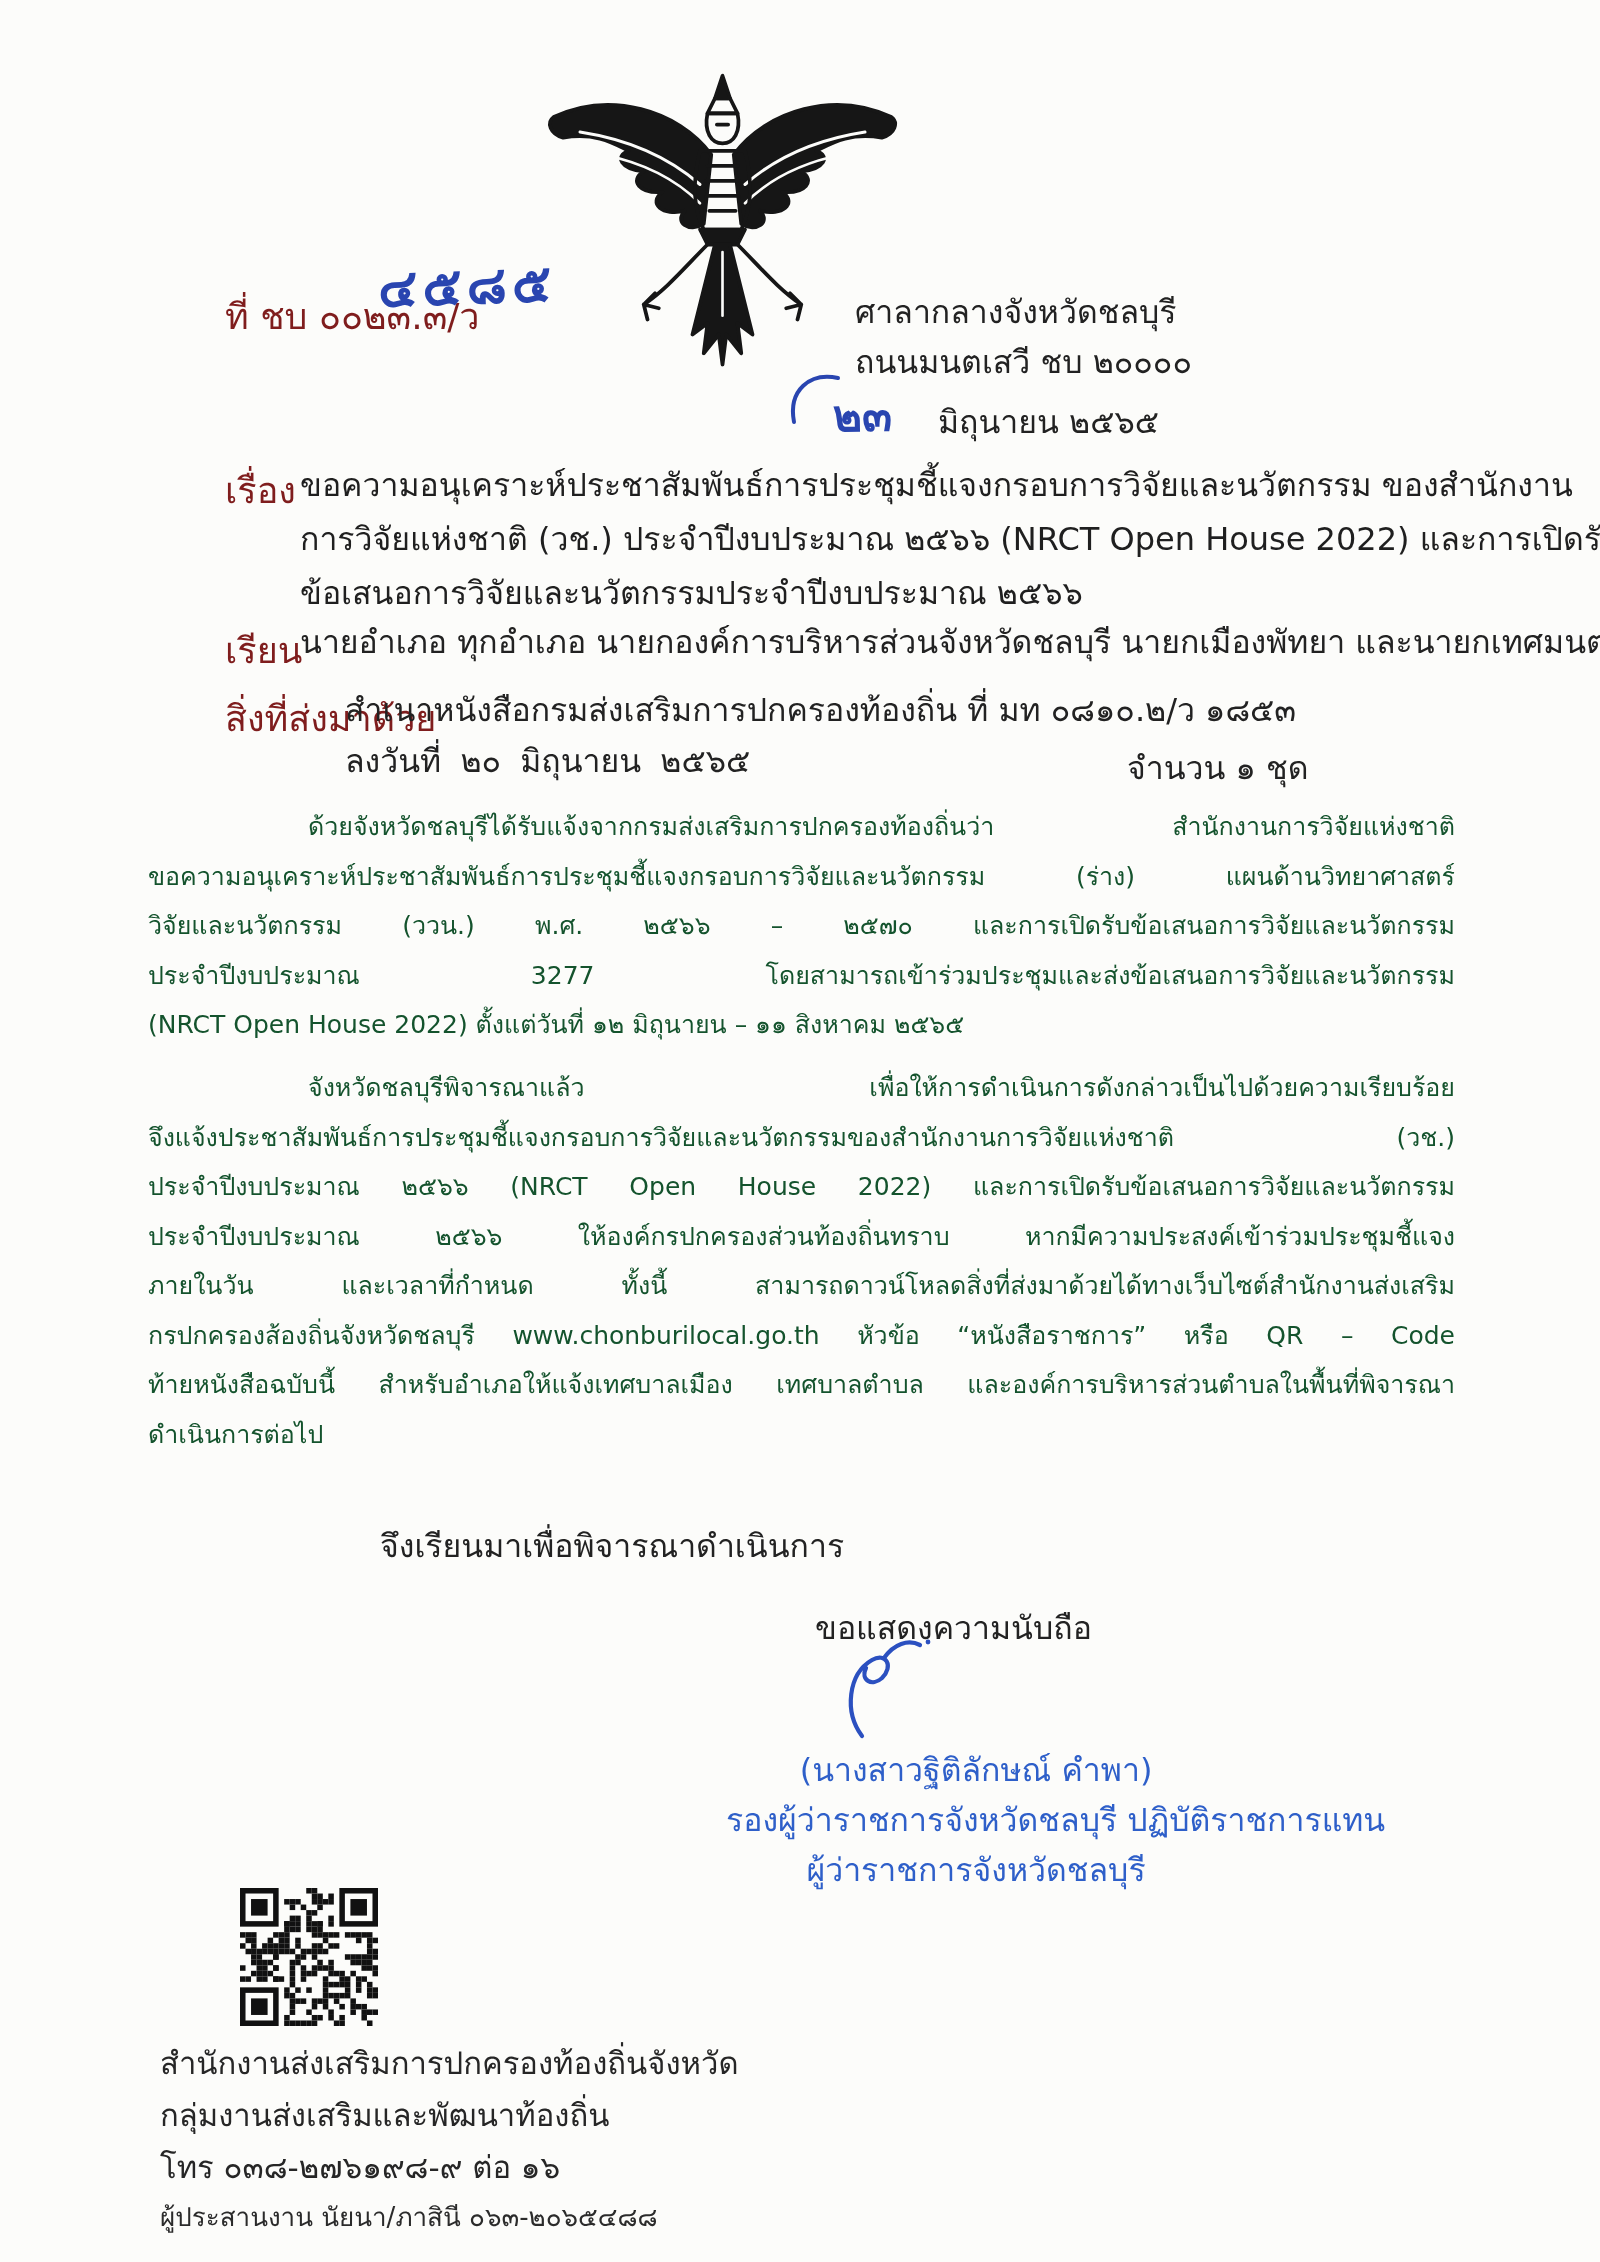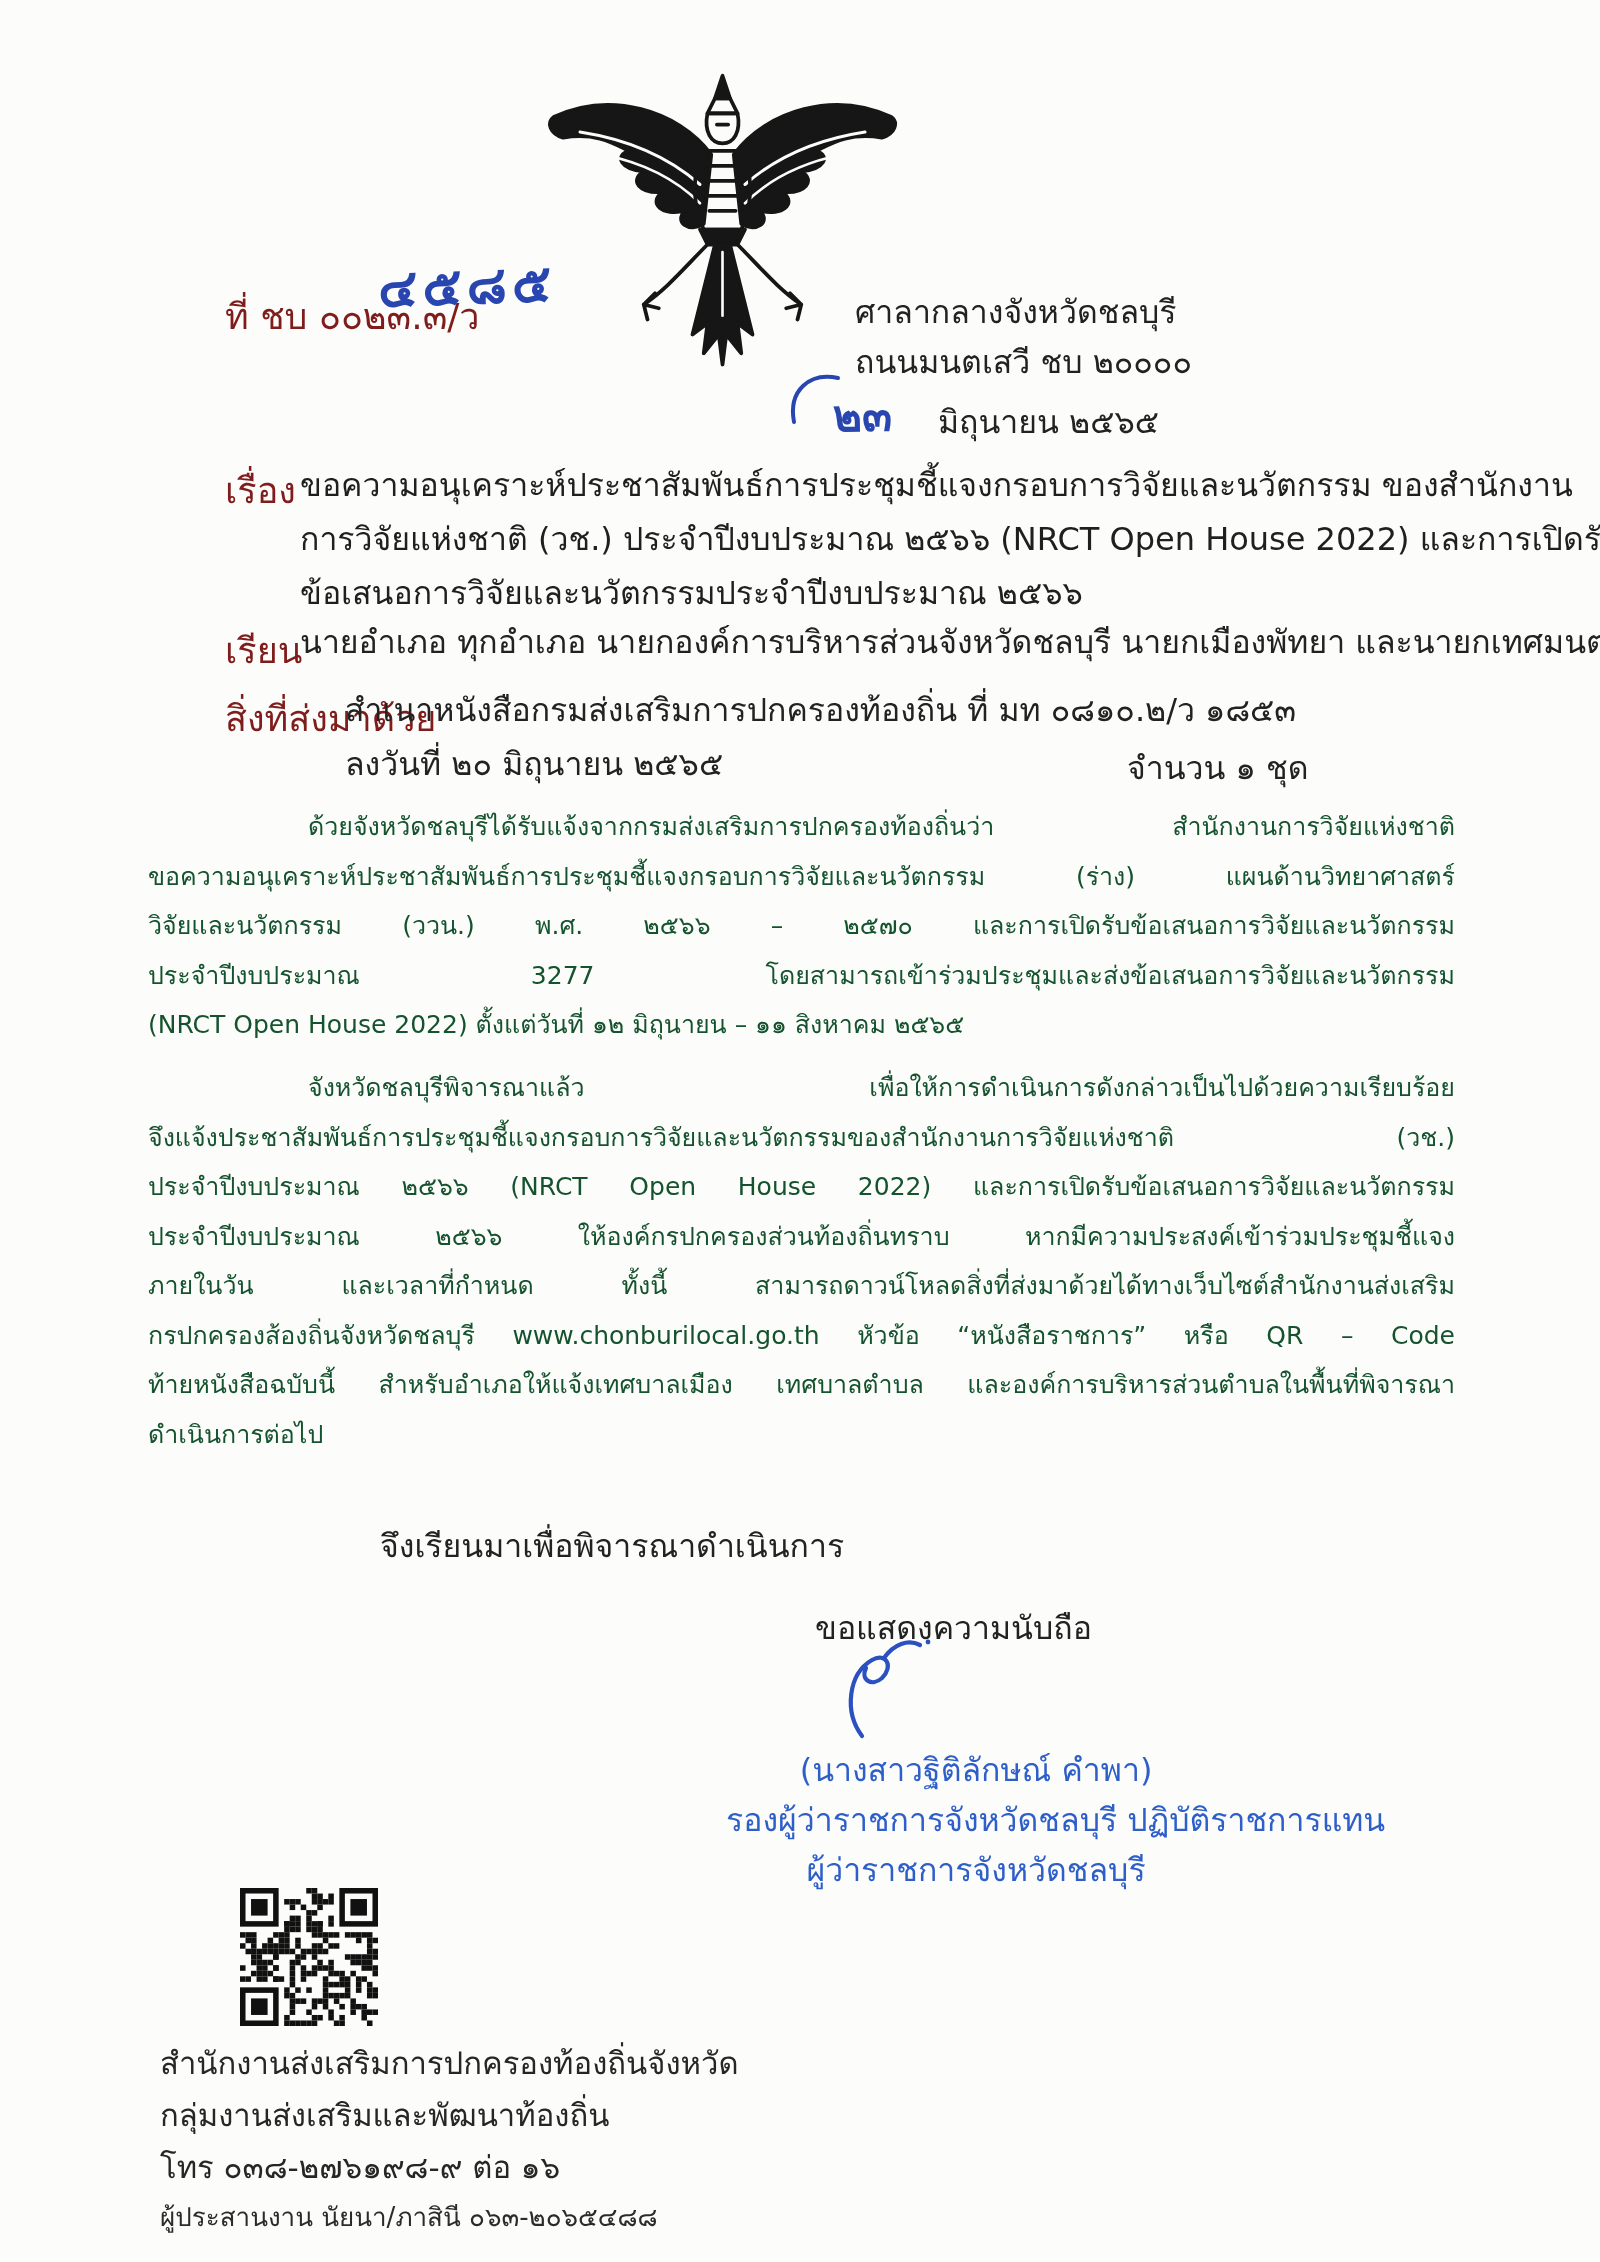--- a/index.html
+++ b/index.html
@@ -87,21 +87,21 @@
     <div class="ln jline">ขอความอนุเคราะห์ประชาสัมพันธ์การประชุมชี้แจงกรอบการวิจัยและนวัตกรรม ของสำนักงาน</div>
     <div class="ln jline">การวิจัยแห่งชาติ (วช.) ประจำปีงบประมาณ ๒๕๖๖ (NRCT Open House 2022) และการเปิดรับ</div>
     <div class="ln">ข้อเสนอการวิจัยและนวัตกรรมประจำปีงบประมาณ ๒๕๖๖</div>
   </div>
 
   <div class="abs lbl" style="left:225px;top:622px;">เรียน</div>
   <div class="abs t" style="left:300px;top:622px;">นายอำเภอ ทุกอำเภอ นายกองค์การบริหารส่วนจังหวัดชลบุรี นายกเมืองพัทยา และนายกเทศมนตรีนคร ทุกแห่ง</div>
 
   <div class="abs lbl" style="left:225px;top:690px;">สิ่งที่ส่งมาด้วย</div>
   <div class="abs t" style="left:345px;top:690px;">สำเนาหนังสือกรมส่งเสริมการปกครองท้องถิ่น ที่ มท ๐๘๑๐.๒/ว ๑๘๕๓</div>
-  <div class="abs t" style="left:345px;top:744px;">ลงวันที่ ๒๐ มิถุนายน ๒๕๖๕</div>
+  <div class="abs t" style="left:345px;top:744px;font-family:Liberation Mono, monospace;">ลงวันที่ ๒๐ มิถุนายน ๒๕๖๕</div>
   <div class="abs t" style="left:1127px;top:748px;">จำนวน  ๑  ชุด</div>
 
   <div class="para" style="top:802px;">
     <div class="ln jline indent">ด้วยจังหวัดชลบุรีได้รับแจ้งจากกรมส่งเสริมการปกครองท้องถิ่นว่า สำนักงานการวิจัยแห่งชาติ</div>
     <div class="ln jline">ขอความอนุเคราะห์ประชาสัมพันธ์การประชุมชี้แจงกรอบการวิจัยและนวัตกรรม (ร่าง) แผนด้านวิทยาศาสตร์</div>
     <div class="ln jline">วิจัยและนวัตกรรม (ววน.) พ.ศ. ๒๕๖๖ – ๒๕๗๐ และการเปิดรับข้อเสนอการวิจัยและนวัตกรรม</div>
     <div class="ln jline">ประจำปีงบประมาณ 3277 โดยสามารถเข้าร่วมประชุมและส่งข้อเสนอการวิจัยและนวัตกรรม</div>
     <div class="ln">(NRCT Open House 2022) ตั้งแต่วันที่ ๑๒ มิถุนายน – ๑๑ สิงหาคม ๒๕๖๕</div>
   </div>
 

